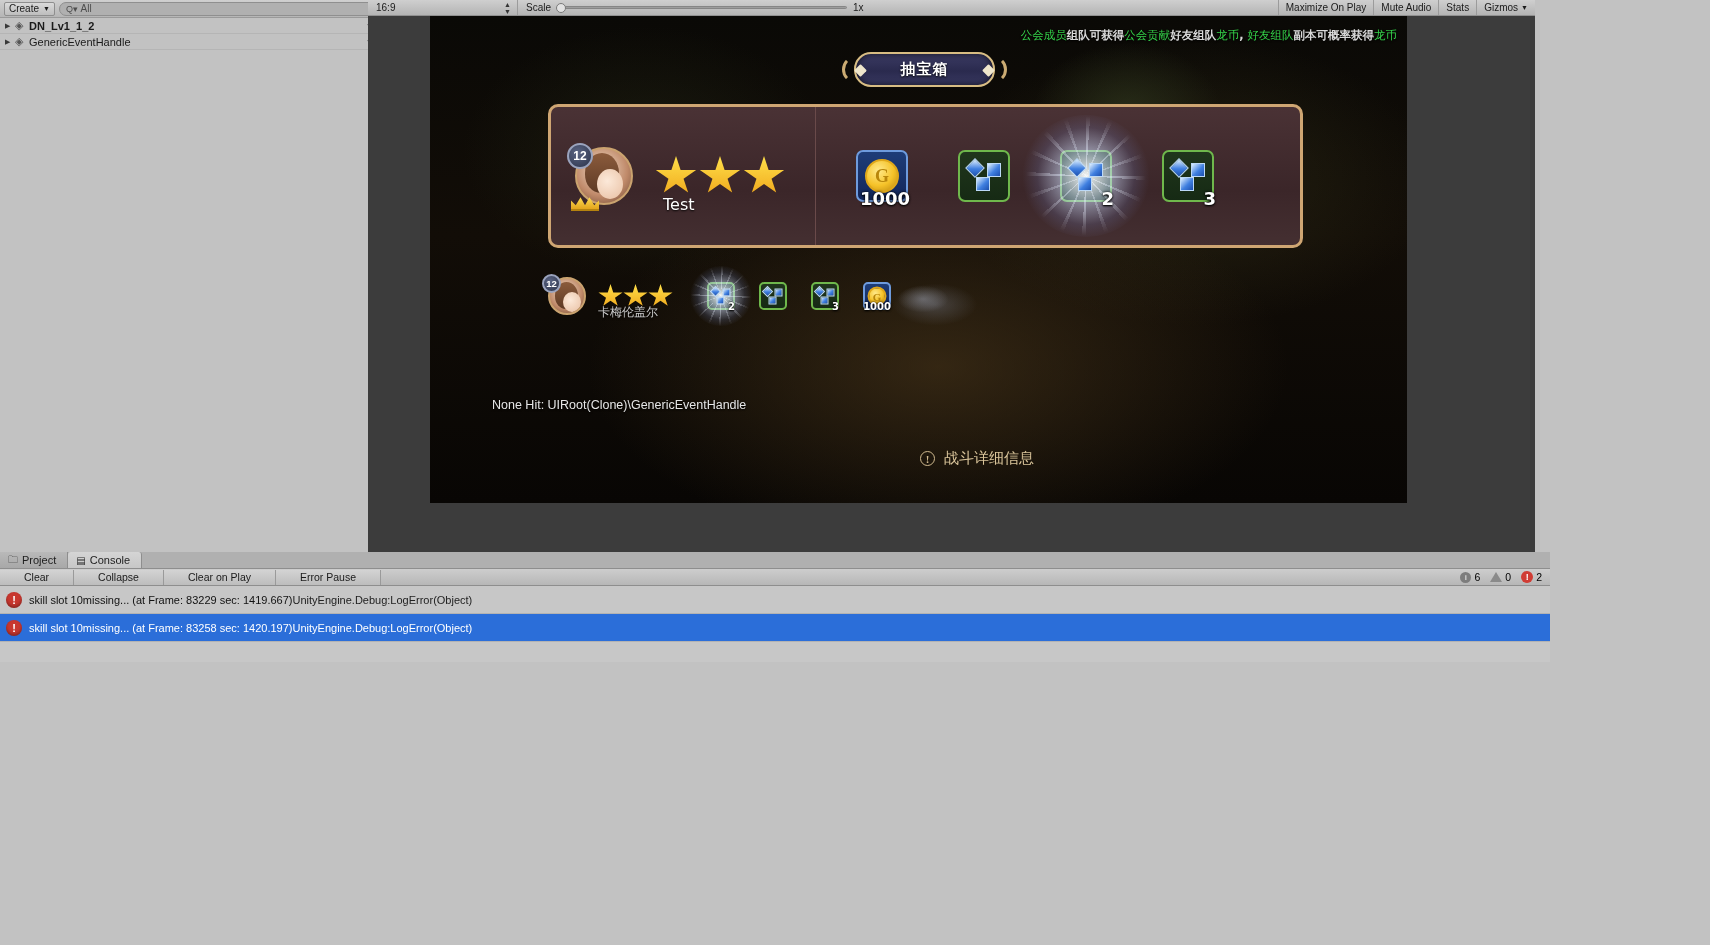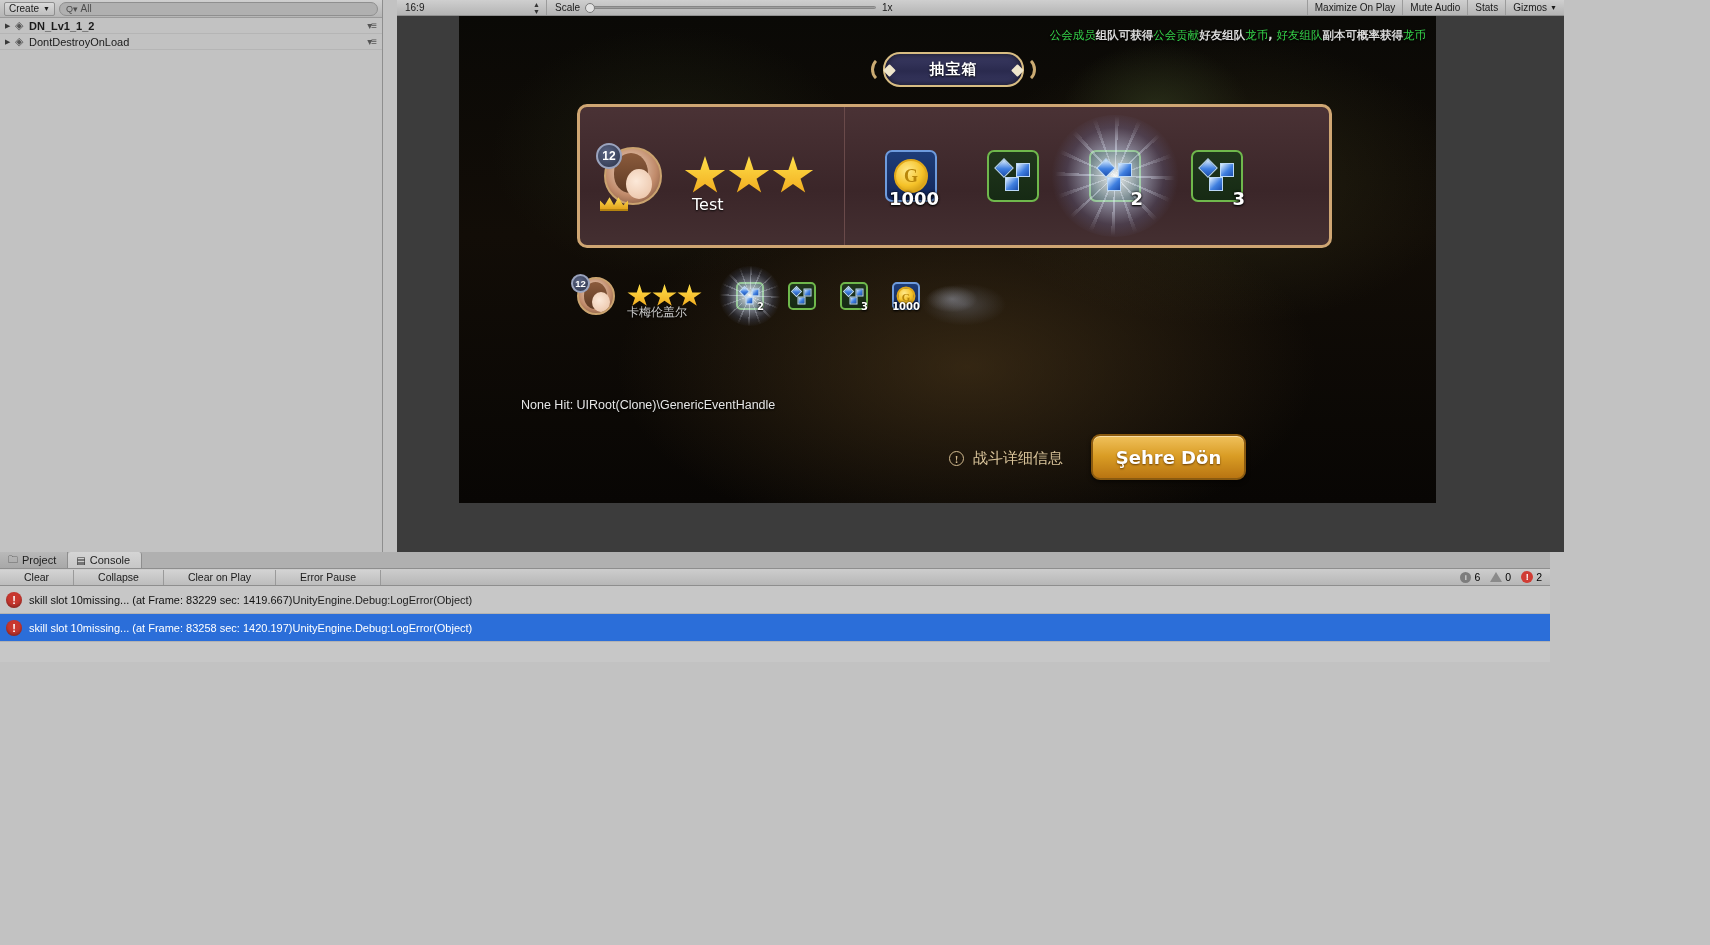--- a/index.html
+++ b/index.html
@@ -22,21 +22,21 @@
   .hier-rows { background:#c2c2c2; }
   .hier-row { height:16px; display:flex; align-items:center; padding-left:5px; font-size:11px; color:#1a1a1a; border-bottom:1px solid #b5b5b5; }
   .hier-row .tri { width:10px; font-size:7px; color:#3a3a3a; }
   .hier-row .cube { width:14px; color:#555; font-size:11px; }
   .hier-row .name { flex:1; }
   .hier-row.bold .name { font-weight:bold; }
   .hier-row .menu { margin-right:6px; color:#555; font-size:10px; letter-spacing:-1px; }
   .hier-blank { position:absolute; left:0; top:52px; right:0; bottom:0; background:#c2c2c2; }
 
   
-  .gameview { position:absolute; left:397px; top:0; width:1167px; height:552px; background:#3c3c3c; }
+  .gameview { position:absolute; left:368px; top:0; width:1167px; height:552px; background:#3c3c3c; }
   .gv-toolbar { height:16px; background:linear-gradient(#cfcfcf,#b4b4b4); border-bottom:1px solid #909090; display:flex; align-items:center; font-size:10px; color:#1a1a1a; }
   .gv-aspect { width:150px; padding-left:8px; display:flex; align-items:center; justify-content:space-between; padding-right:6px; border-right:1px solid #9b9b9b; height:100%; }
   .gv-aspect .updown { font-size:7px; line-height:7px; color:#333; }
   .gv-scale { display:flex; align-items:center; gap:6px; padding:0 8px; height:100%; }
   .slider-track { width:290px; height:3px; background:#9d9d9d; border:1px solid #868686; border-radius:2px; position:relative; }
   .slider-knob { position:absolute; left:-2px; top:-4px; width:10px; height:10px; border-radius:50%; background:#e2e2e2; border:1px solid #7a7a7a; }
   .gv-right { margin-left:auto; display:flex; height:100%; align-items:stretch; }
   .gv-right div { display:flex; align-items:center; padding:0 7px; border-left:1px solid #9b9b9b; font-size:10px; }
   .gv-right .gizmos-caret { padding-left:3px; font-size:7px; }
 
@@ -243,21 +243,21 @@
     <div class="hier-rows">
       <div class="hier-row bold">
         <span class="tri">▶</span>
         <span class="cube">◈</span>
         <span class="name">DN_Lv1_1_2</span>
         <span class="menu">▾≡</span>
       </div>
       <div class="hier-row">
         <span class="tri">▶</span>
         <span class="cube">◈</span>
-        <span class="name">DontDestroyOnLoad</span>
+        <span class="name">GenericEventHandle</span>
         <span class="menu">▾≡</span>
       </div>
     </div>
     <div class="hier-blank"></div>
   </div>
 
   <div class="gameview">
     <div class="gv-toolbar">
       <div class="gv-aspect">
         <span>16:9</span>
@@ -393,23 +393,20 @@
         </div>
       </div>
 
       <div class="lasthit">None Hit: UIRoot(Clone)\GenericEventHandle</div>
 
       <div class="battle-detail">
         <span class="excl">!</span>
         <span>战斗详细信息</span>
       </div>
 
-      <div class="btn-return">
-        <span>Şehre Dön</span>
-      </div>
     </div>
   </div>
 
 
   <div class="console">
     <div class="tabs">
       <div class="tab">
         <span class="ticon">🗀</span>
         <span>Project</span>
       </div>

